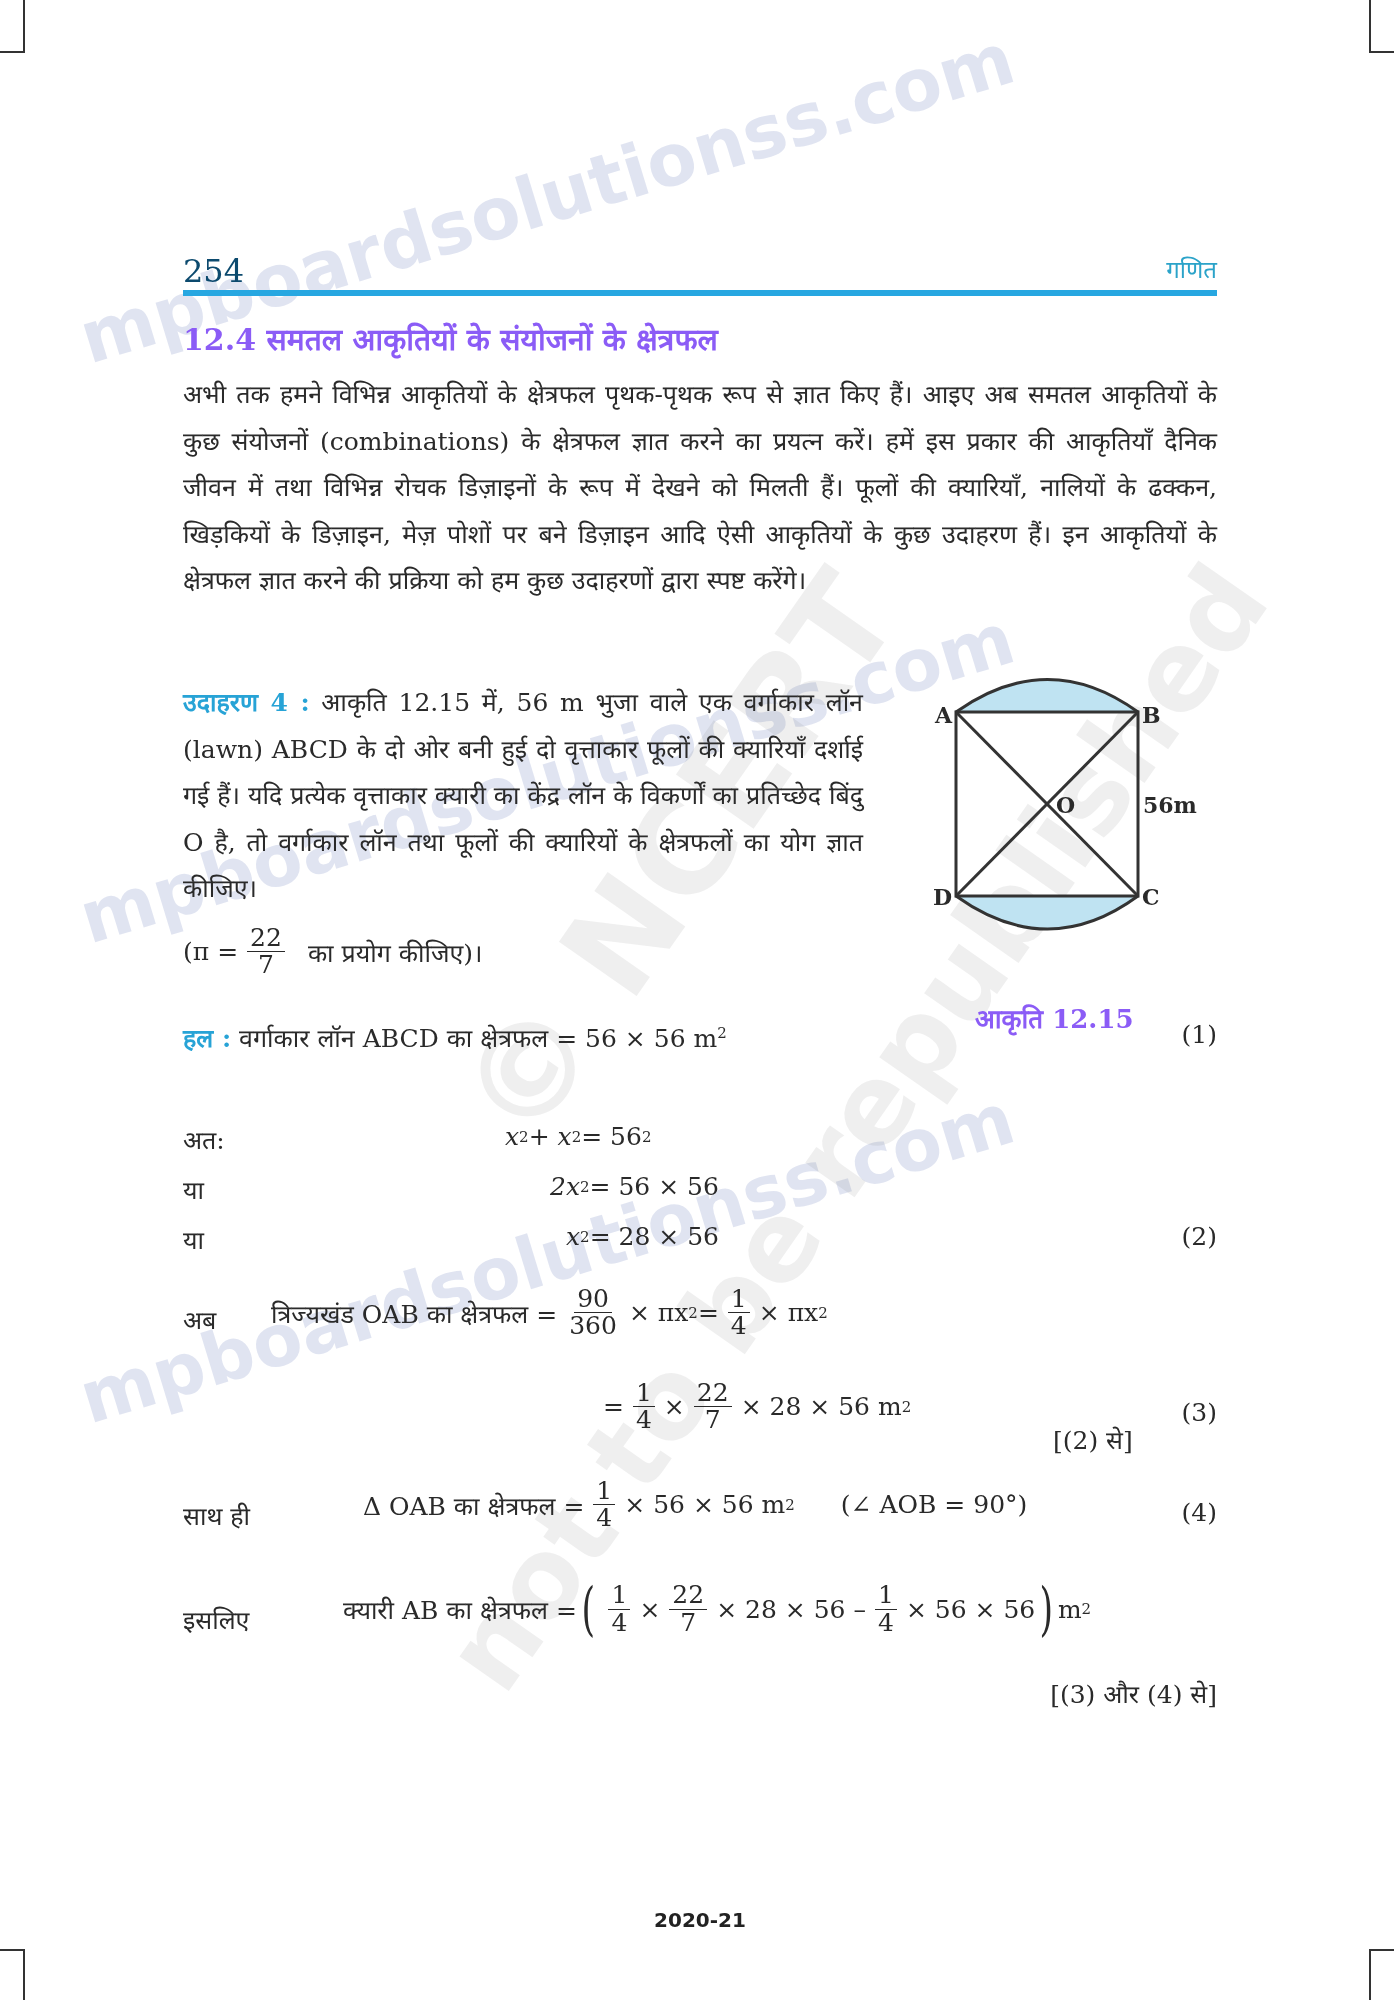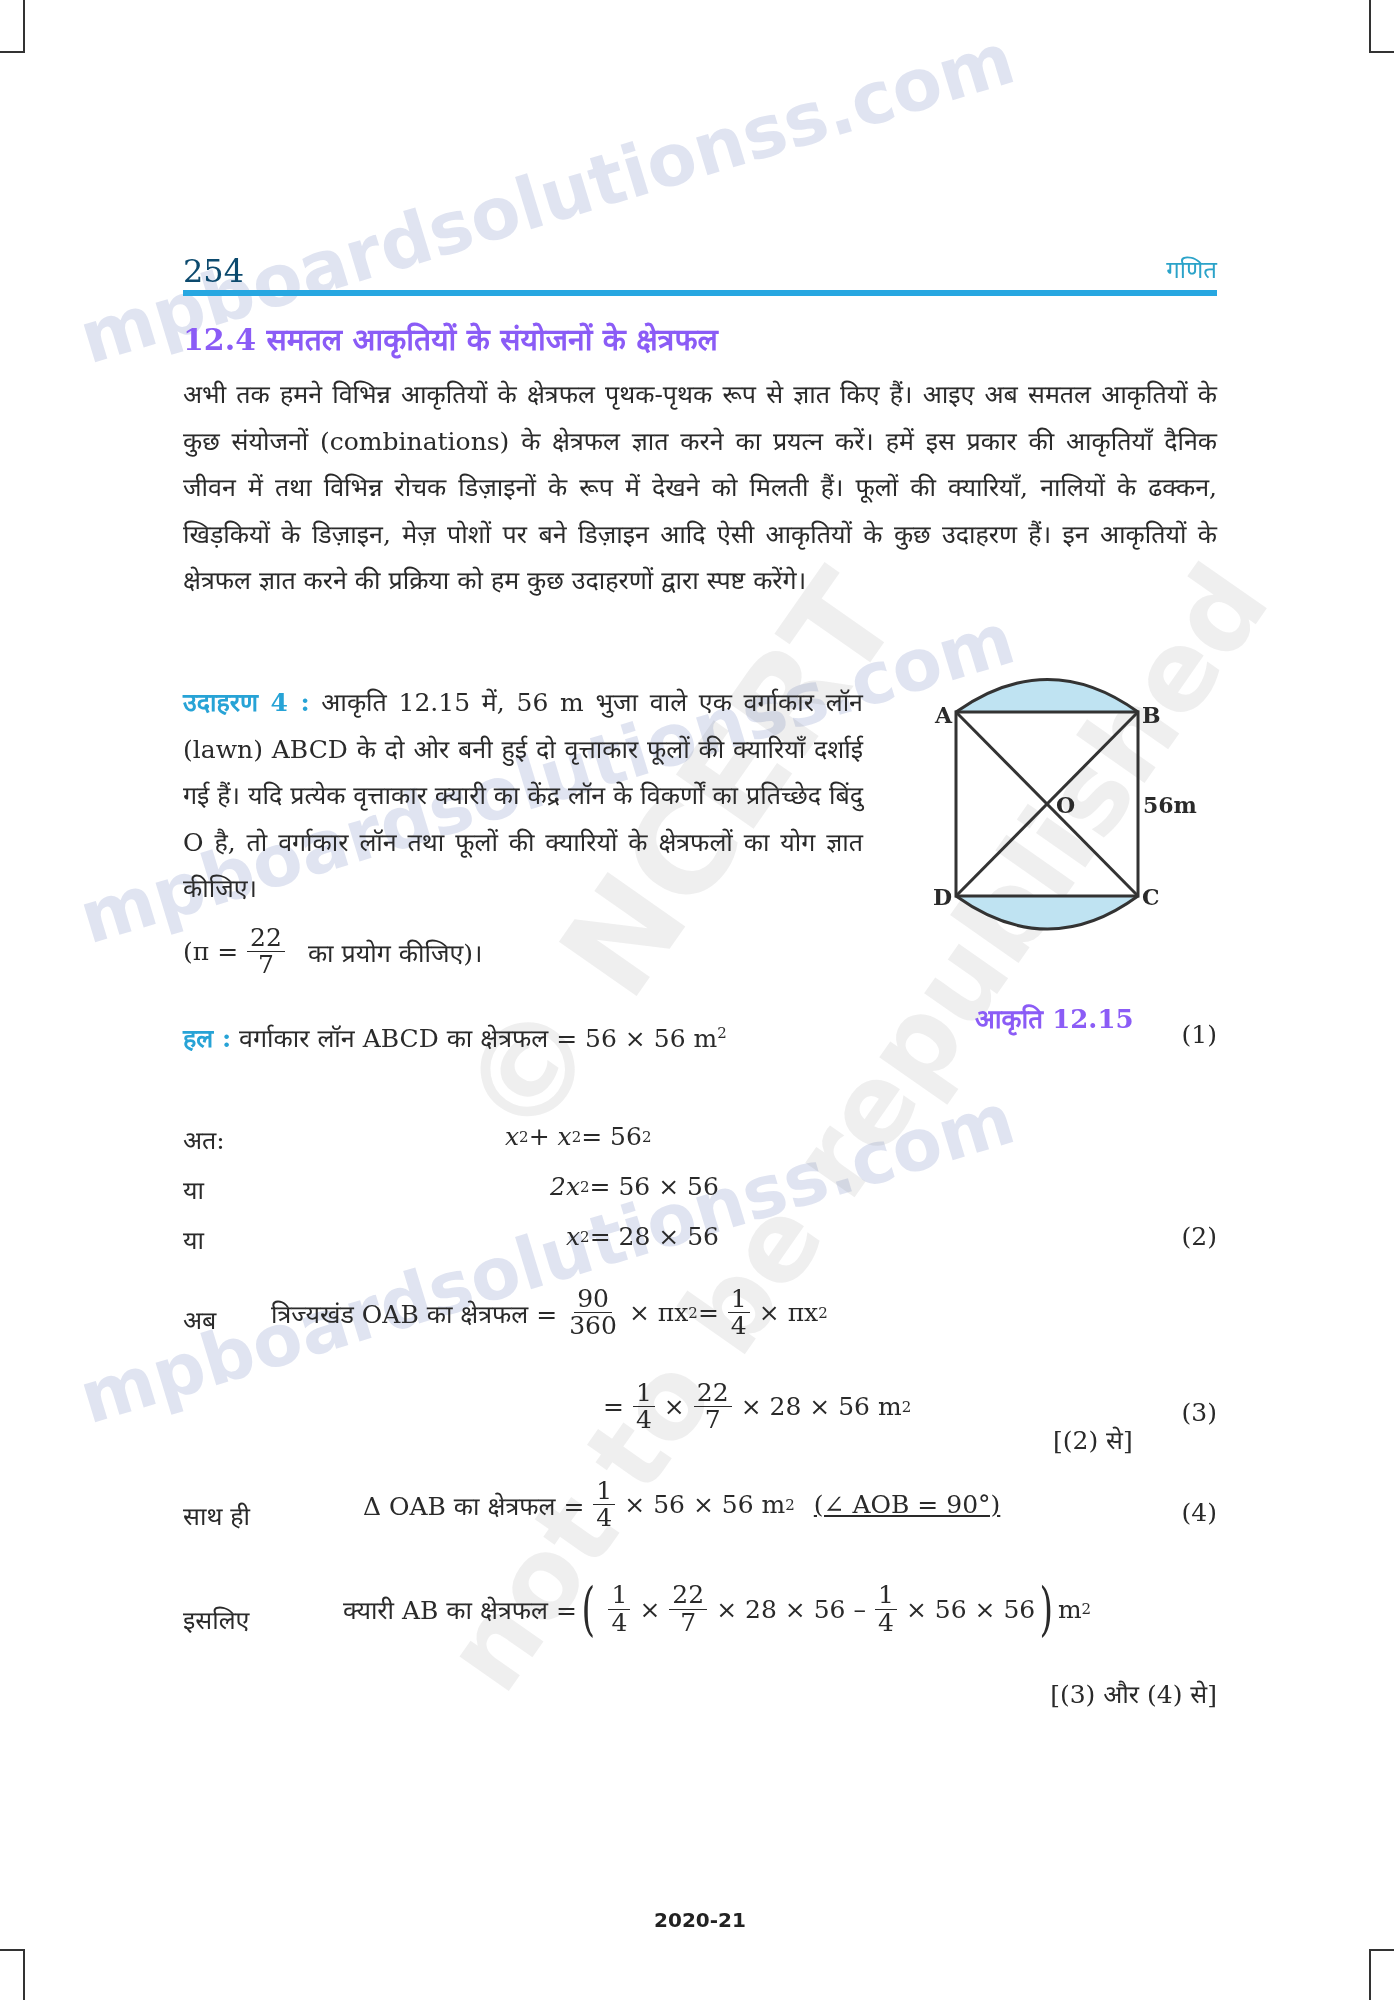--- a/index.html
+++ b/index.html
@@ -182,21 +182,21 @@
   <div class="sol-row" style="top:1478px;height:70px;">
     <span class="lhs" style="top:20px;">साथ ही</span>
     <span class="eq" style="left:180px;top:0;">
       <span>Δ OAB का क्षेत्रफल =</span>
       <span class="frac">
           <span class="num">1</span>
           <span class="den">4</span>
         </span>
       <span>× 56 × 56 m</span>
         <span class="sup">2</span>
-      <span style="margin-left:19px;text-decoration:underline;">(∠ AOB = 90°)</span>
+      <span style="margin-left:46px;">(∠ AOB = 90°)</span>
     </span>
     <span class="tag" style="top:20px;">(4)</span>
   </div>
 
   <div class="sol-row" style="top:1580px;height:80px;">
     <span class="lhs" style="top:22px;">इसलिए</span>
     <span class="eq" style="left:160px;top:0;">
       <span>क्यारी AB का क्षेत्रफल =</span>
       <span class="big-paren">(</span>
       <span class="frac">

